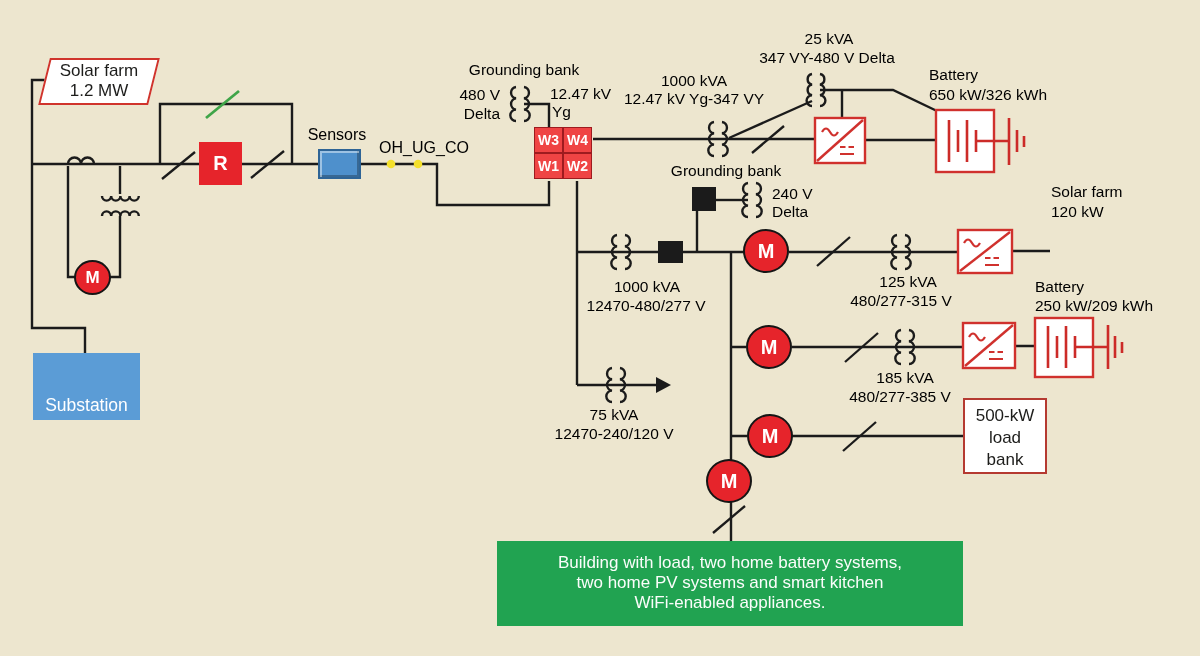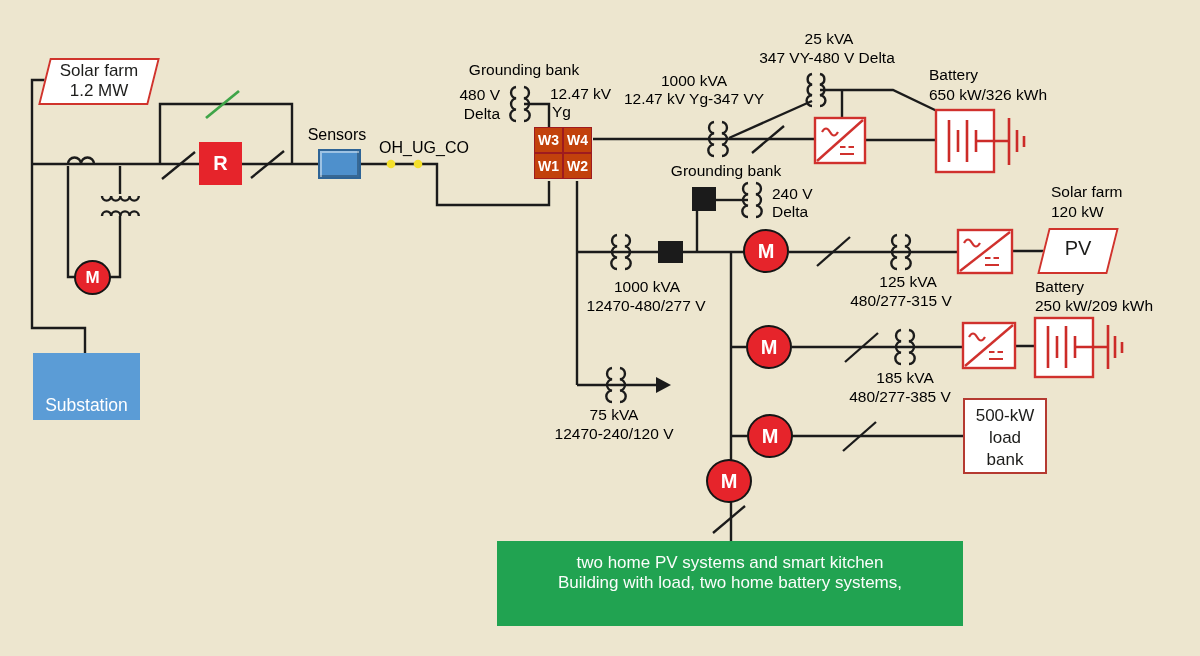--- a/index.html
+++ b/index.html
@@ -10,21 +10,21 @@
   .ctr{transform:translateX(-50%);}
   .rt{text-align:right;}
   .box{position:absolute;box-sizing:border-box;}
   .rbox{background:#E6242B;color:#fff;text-align:center;font-weight:bold;}
   .mcirc{position:absolute;box-sizing:border-box;background:#E6242B;border:2.2px solid #151515;
          border-radius:50%;color:#fff;font-weight:bold;display:flex;align-items:center;justify-content:center;}
   .para{position:absolute;}
   .para .bg{position:absolute;left:0;top:0;right:0;bottom:0;background:#fff;border:2.5px solid #D0342C;transform:skewX(-14deg);}
   .para .tx{position:relative;text-align:center;font-size:17px;line-height:20px;padding-top:3px;}
   .wgrid{position:absolute;left:534px;top:127px;display:grid;grid-template-columns:29px 29px;grid-template-rows:26px 26px;}
-  .wgrid div{box-sizing:border-box;background:#c2410c;border:1.6px solid #9E1B1F;color:#fff;
+  .wgrid div{box-sizing:border-box;background:#ef4444;border:1.6px solid #9E1B1F;color:#fff;
              font-weight:bold;font-size:14px;display:flex;align-items:center;justify-content:center;}
   .sensors{position:absolute;left:318px;top:149px;width:43px;height:30px;box-sizing:border-box;
            background:#4E90CC;border:2px solid #2E6496;
            box-shadow:inset 2px 2px 0 rgba(255,255,255,.45), inset -2px -2px 0 rgba(0,0,0,.28);}
   .subst{position:absolute;left:33px;top:353px;width:107px;height:67px;background:#5B9CD6;
          color:#fff;font-size:17.5px;text-align:center;box-sizing:border-box;padding-top:42px;}
   .loadbank{position:absolute;left:963px;top:398px;width:84px;height:76px;box-sizing:border-box;
             background:#fff;border:2.5px solid #B53A31;text-align:center;font-size:17px;line-height:22px;padding-top:5px;}
   .building{position:absolute;left:497px;top:541px;width:466px;height:85px;background:#21A351;
             color:#fbfdfb;text-align:center;font-size:17px;line-height:20px;box-sizing:border-box;padding-top:12px;}
@@ -192,40 +192,37 @@
   <div class="lbl ctr" style="left:646px;top:297px;">12470-480/277 V</div>
   <div class="lbl ctr" style="left:614px;top:406px;">75 kVA</div>
   <div class="lbl ctr" style="left:614px;top:425px;">12470-240/120 V</div>
   <div class="lbl ctr" style="left:908px;top:273px;">125 kVA</div>
   <div class="lbl ctr" style="left:901px;top:292px;">480/277-315 V</div>
   <div class="lbl ctr" style="left:905px;top:369px;">185 kVA</div>
   <div class="lbl ctr" style="left:900px;top:388px;">480/277-385 V</div>
 
   <div class="lbl" style="left:1051px;top:183px;">Solar farm</div>
   <div class="lbl" style="left:1051px;top:203px;">120 kW</div>
-  <div class="para" style="left:1043px;top:228px;width:70px;height:46px;">
-    <div class="bg"></div>
-    <div class="tx" style="font-size:20px;padding-top:10px;">PV</div>
-  </div>
 
   <div class="lbl" style="left:1035px;top:278px;">Battery</div>
   <div class="lbl" style="left:1035px;top:297px;">250 kW/209 kWh</div>
 
   <div class="loadbank">
     <div>500-kW</div>
     <div>load</div>
     <div>bank</div>
   </div>
 
   <div class="subst">Substation</div>
 
   <div class="mcirc" style="left:74px;top:260px;width:37px;height:35px;font-size:17px;">M</div>
   <div class="mcirc" style="left:743px;top:229px;width:46px;height:44px;font-size:20px;">M</div>
   <div class="mcirc" style="left:746px;top:325px;width:46px;height:44px;font-size:20px;">M</div>
   <div class="mcirc" style="left:747px;top:414px;width:46px;height:44px;font-size:20px;">M</div>
   <div class="mcirc" style="left:706px;top:459px;width:46px;height:44px;font-size:20px;">M</div>
 
   <div class="building">
+    <div>Building with load, two home battery systems,</div>
     <div>two home PV systems and smart kitchen</div>
-    <div>Building with load, two home battery systems,</div>
+    <div>WiFi-enabled appliances.</div>
   </div>
 
 </div>
 
 </body></html>

